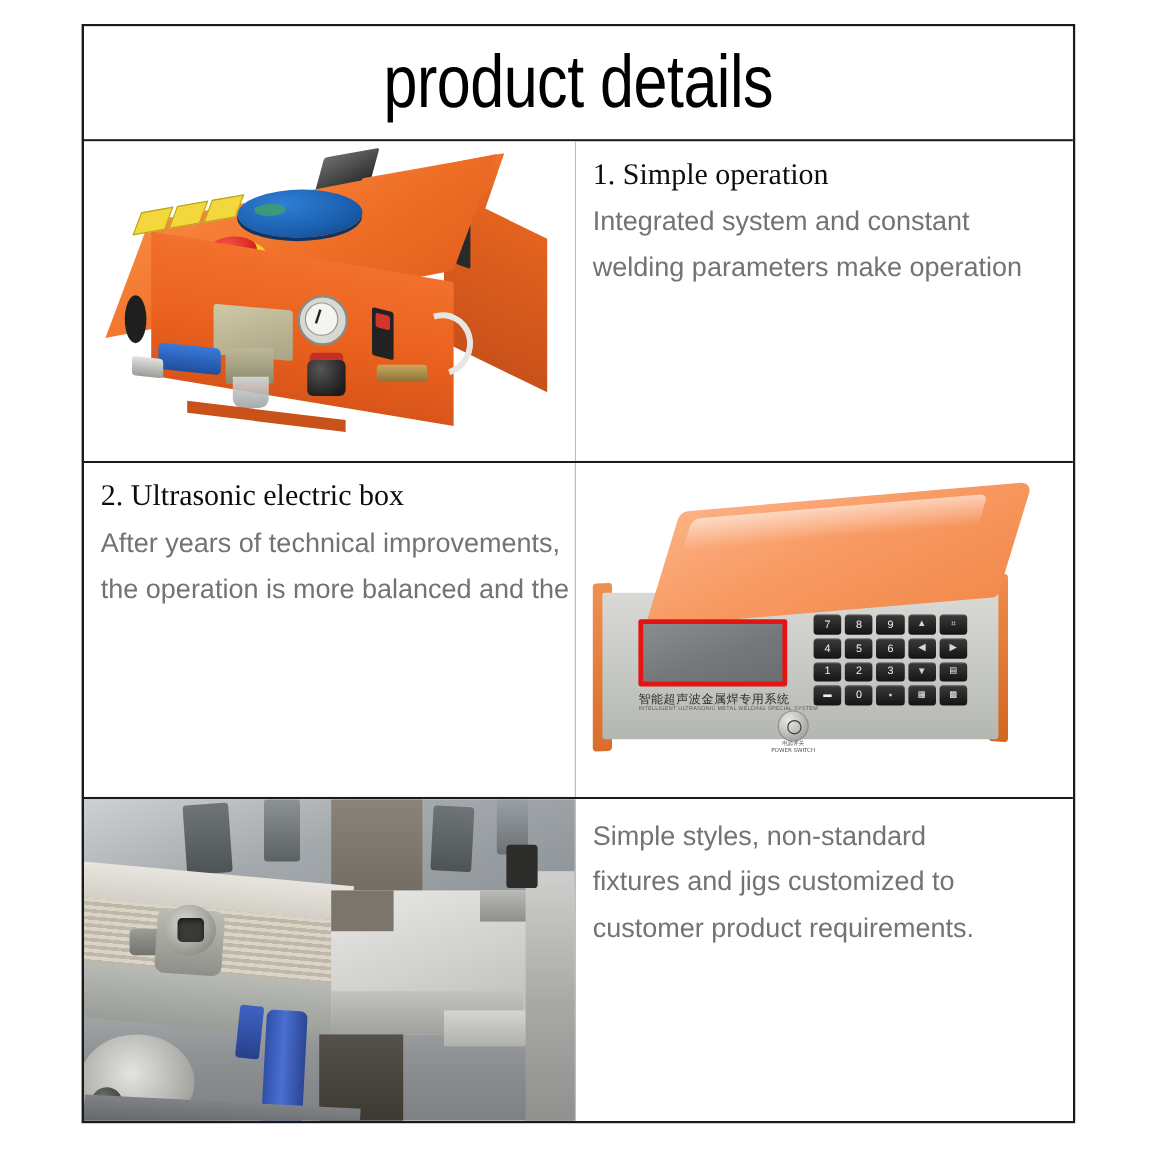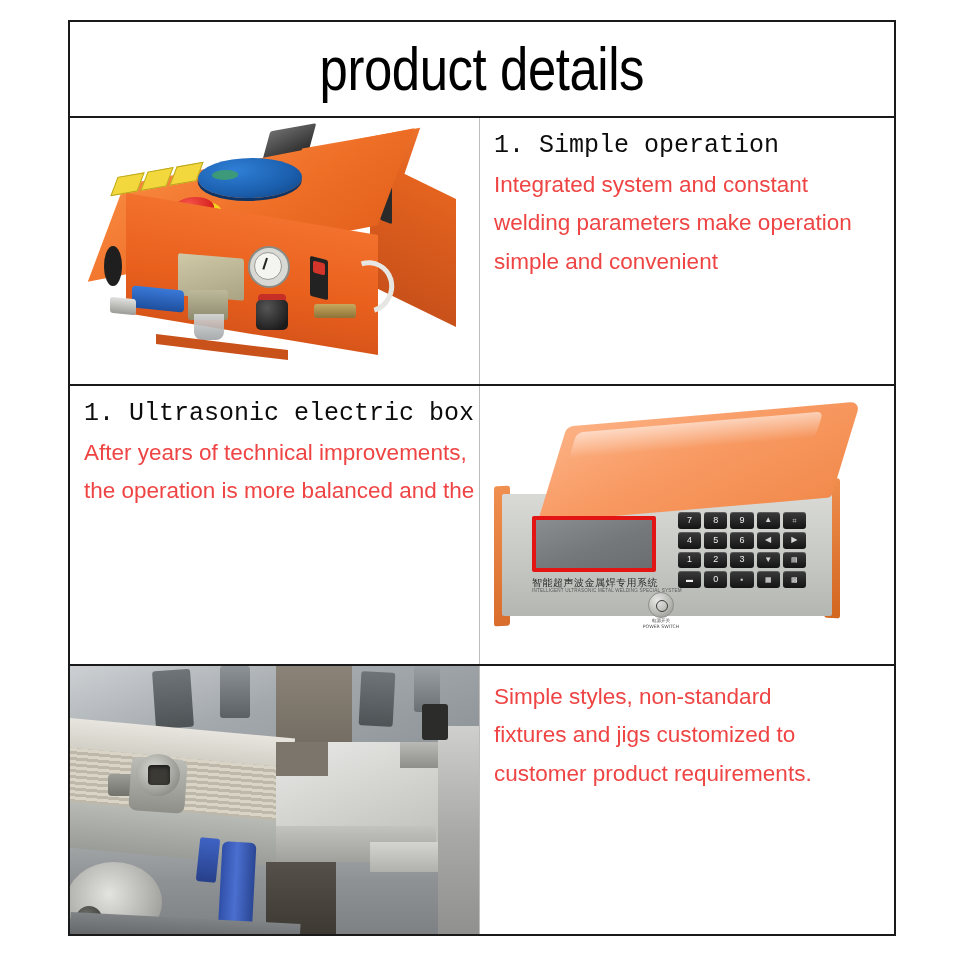--- a/index.html
+++ b/index.html
@@ -57,26 +57,26 @@
     height:100%;box-sizing:border-box;
     display:flex;flex-direction:column;
     justify-content:flex-start;
   }
   .blk-head{
     font-size:25px;
     line-height:1.28;
     color:#0d0d0d;
     margin:0 0 4px 0;
     white-space:nowrap;
-    font-family:Liberation Mono, monospace;
+    font-family:Liberation Serif, serif;
   }
   .blk-body{
     font-size:22.5px;
     line-height:1.70;
-    color:#ef4444;
+    color:#737373;
     margin:0;
     font-family:"Liberation Sans",sans-serif;
   }
   .blk-body .ln{display:block;white-space:nowrap;}
 
   
   .photo{position:absolute;inset:0;overflow:hidden;}
   .ph1{background:#ffffff;}
   .ph1 .scene{position:absolute;left:0;top:0;right:0;bottom:0;}
 
@@ -467,31 +467,30 @@
           </div>
         </div>
       </div>
 
       <div class="cell cell-text">
         <div class="text-wrap">
           <div class="blk-head">1. Simple operation</div>
           <div class="blk-body">
             <span class="ln">Integrated system and constant</span>
             <span class="ln">welding parameters make operation</span>
-            <span class="ln">simple and convenient</span>
           </div>
         </div>
       </div>
     </div>
 
     <div class="row row-2">
 
       <div class="cell cell-media divider-right">
         <div class="text-wrap">
-          <div class="blk-head">1. Ultrasonic electric box</div>
+          <div class="blk-head">2. Ultrasonic electric box</div>
           <div class="blk-body">
             <span class="ln">After years of technical improvements,</span>
             <span class="ln">the operation is more balanced and the</span>
           </div>
         </div>
       </div>
 
       <div class="cell cell-text">
         <div class="photo ph2">
           <div class="b2-edge-l"></div>

